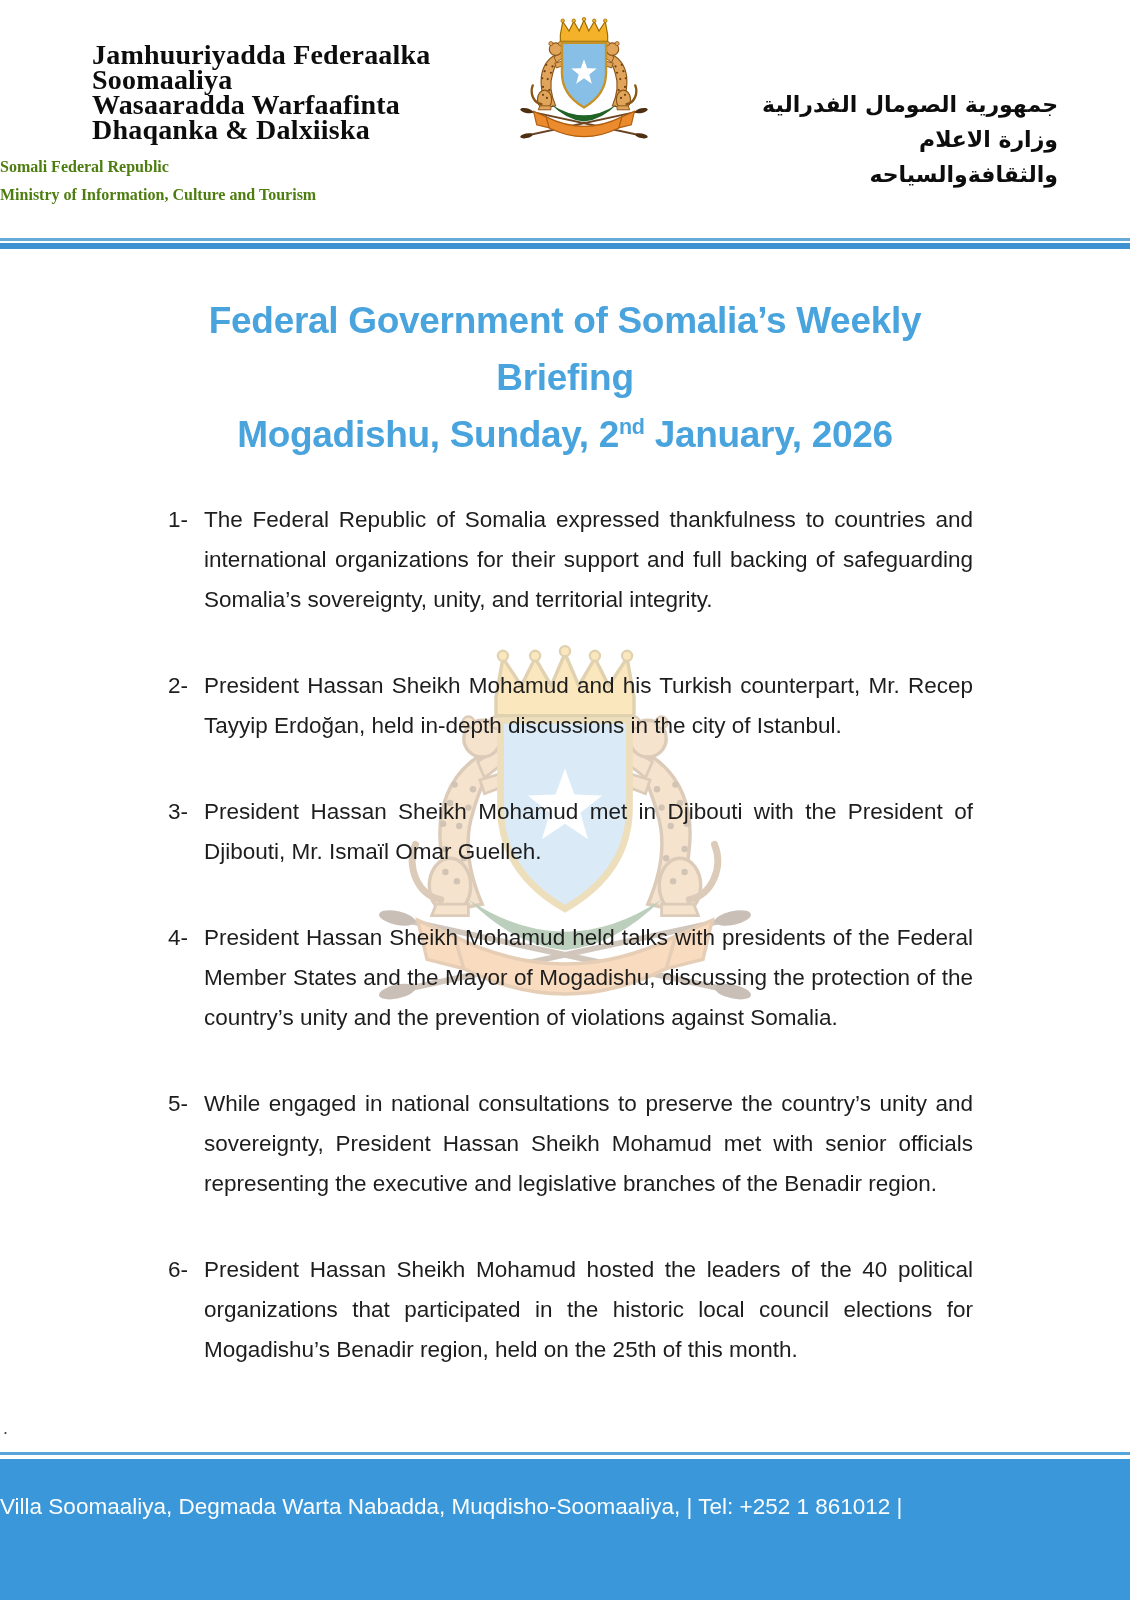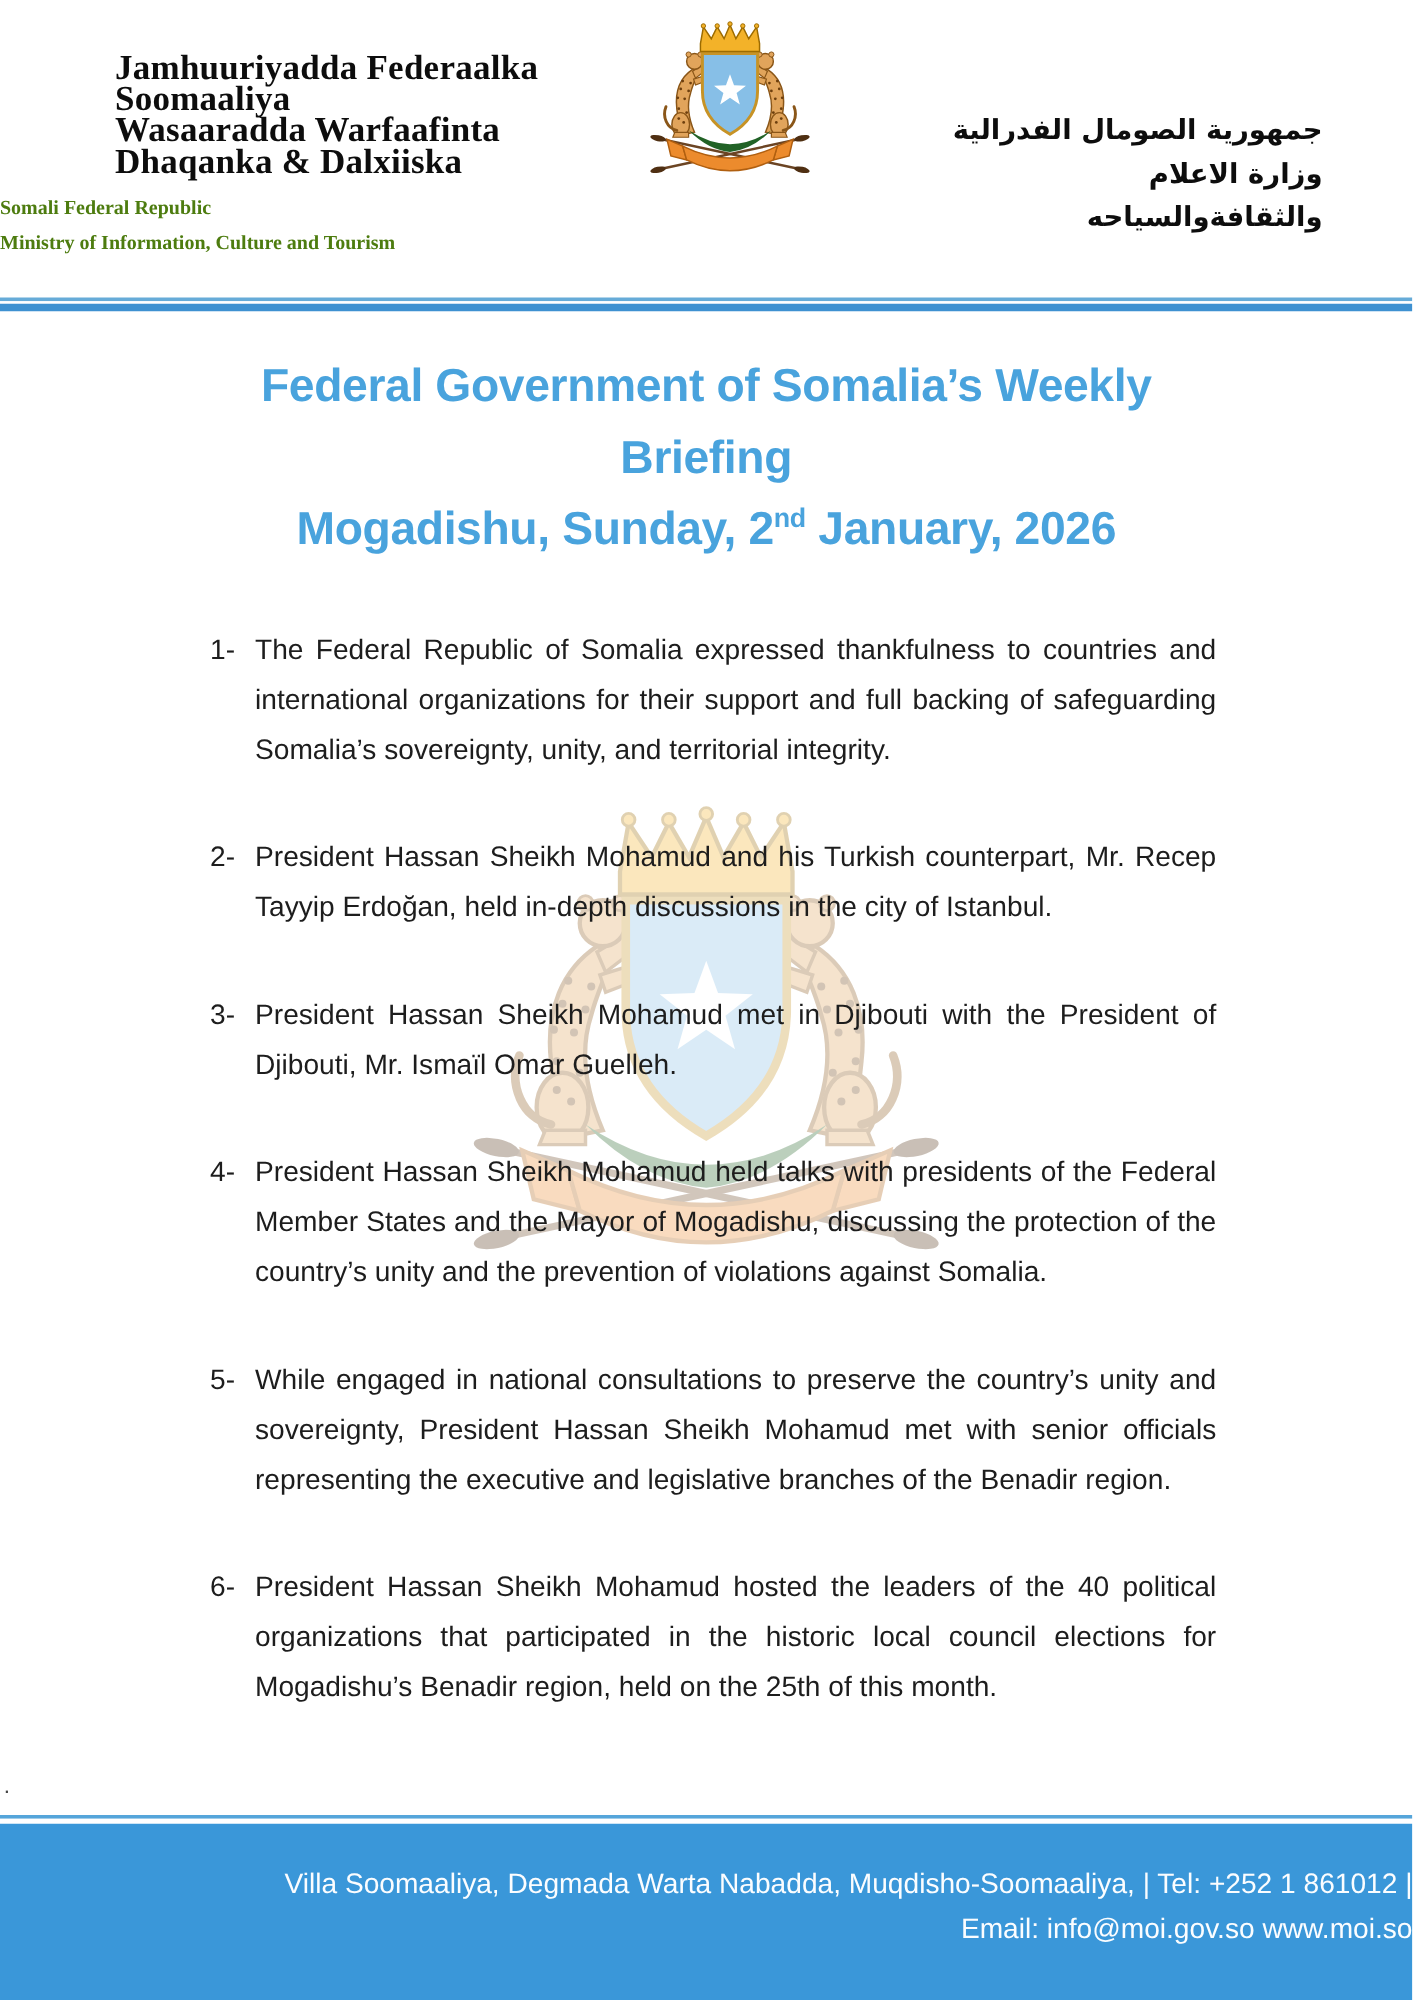--- a/index.html
+++ b/index.html
@@ -33,21 +33,21 @@
     font-family:"Liberation Serif",serif;
     font-weight:bold;font-size:16px;line-height:28px;
     color:#4d7c0f;
   }
   .header-rule{position:absolute;left:0;top:238px;width:100%;}
   .header-rule .r1{height:3px;background:#66abd8;}
   .header-rule .r2{height:2px;background:#ffffff;}
   .header-rule .r3{height:6px;background:#3e91d1;}
   
   .doc-title{
-    position:absolute;left:0;top:280px;width:100%;
+    position:absolute;left:0;top:292px;width:100%;
     text-align:center;font-weight:bold;
     font-size:37px;line-height:57px;letter-spacing:-0.3px;
     color:#49a3dd;z-index:2;
   }
   .doc-title sup{font-size:0.58em;vertical-align:super;line-height:0;}
   
   .watermark{
     position:absolute;left:50%;top:642px;
     transform:translateX(-50%);
     width:460px;height:391px;
@@ -62,21 +62,21 @@
   .item .num{width:36px;flex-shrink:0;}
   .item .txt{flex:1;text-align:justify;}
   
   .stray-mark{position:absolute;left:3px;top:1418px;font-size:18px;color:#444;z-index:1;}
   .footer-rule{position:absolute;left:0;top:1452px;width:100%;}
   .footer-rule .r1{height:3px;background:#55a5da;}
   .footer-rule .r2{height:4px;background:#ffffff;}
   .footer-band{
     position:absolute;left:0;top:1459px;width:100%;height:141px;
     background:#3a97d9;color:#fbfdff;
-    text-align:right;font-size:22.5px;line-height:36px;
+    text-align:left;font-size:22.5px;line-height:36px;
     box-sizing:border-box;padding-top:30px;
   }
 </style>
 </head>
 <body>
 
 <svg width="0" height="0" style="position:absolute" aria-hidden="true">
   <defs>
     <symbol id="coat" viewBox="0 0 200 170">
 
@@ -230,16 +230,15 @@
   </div>
 
   <div class="stray-mark">.</div>
 
   <div class="footer-rule">
     <div class="r1"></div>
       <div class="r2"></div>
   </div>
   <div class="footer-band">
     <div>Villa Soomaaliya, Degmada Warta Nabadda, Muqdisho-Soomaaliya, | Tel: +252 1 861012 |</div>
-    <div>Email: info@moi.gov.so www.moi.so</div>
   </div>
 
 </div>
 
 </body></html>

